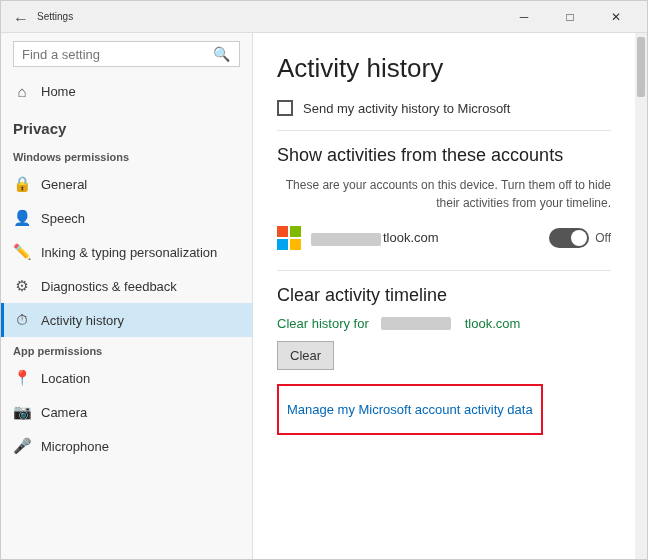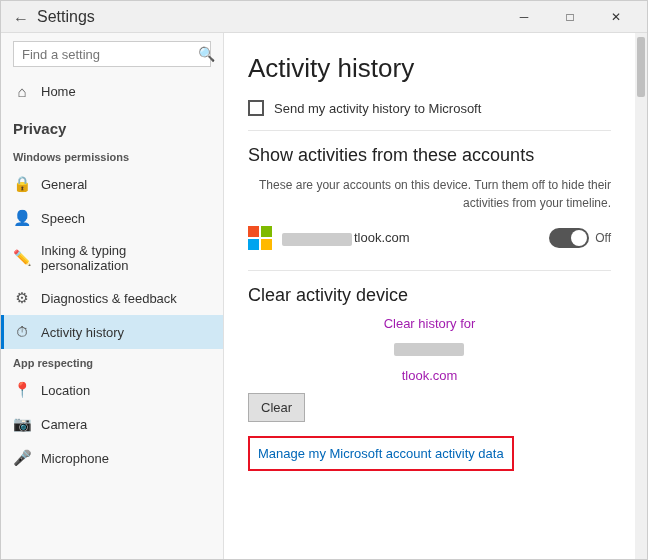--- a/index.html
+++ b/index.html
@@ -36,21 +36,21 @@
       width: 24px;
       height: 24px;
       display: flex;
       align-items: center;
       justify-content: center;
       cursor: pointer;
       font-size: 16px;
       color: #555;
     }
     .titlebar-title {
-      font-size: 16px;
+      font-size: 10px;
       color: #333;
       margin-left: 4px;
     }
     .titlebar-controls {
       margin-left: auto;
       display: flex;
       gap: 0;
     }
     .titlebar-btn {
       width: 46px;
@@ -62,21 +62,21 @@
       font-size: 12px;
       color: #333;
     }
     .content {
       display: flex;
       flex: 1;
       overflow: hidden;
     }
     
     .sidebar {
-      width: 223px;
+      width: 252px;
       background: #f8f8f8;
       flex-shrink: 0;
       display: flex;
       flex-direction: column;
       border-right: 1px solid #e0e0e0;
       overflow-y: auto;
     }
     .search-box {
       margin: 8px 12px;
       display: flex;
@@ -262,40 +262,39 @@
       font-weight: 400;
       color: #222;
       margin-bottom: 10px;
     }
     .clear-row {
       display: flex;
       align-items: center;
       gap: 12px;
       margin-bottom: 10px;
       font-size: 13px;
-      color: #a21caf;
-      flex-direction: column;
+      color: #15803d;
     }
     .clear-btn {
       margin-bottom: 14px;
       padding: 6px 12px;
       background: #e0e0e0;
       border: 1px solid #adadad;
       cursor: pointer;
       font-size: 13px;
       color: #333;
       display: inline-block;
     }
     .manage-link {
       color: #0067b8;
       font-size: 13px;
       text-decoration: none;
       cursor: pointer;
       display: inline-block;
-      padding: 8px 8px;
+      padding: 16px 8px;
       border: 2px solid #e81123;
     }
     .divider {
       border: none;
       border-top: 1px solid #e5e5e5;
       margin: 14px 0;
     }
   </style>
 </head>
 <body>
@@ -344,21 +343,21 @@
       </div>
       <div class="sidebar-item">
         <span class="sidebar-icon">⚙</span>
         <span>Diagnostics &amp; feedback</span>
       </div>
       <div class="sidebar-item active">
         <span class="sidebar-icon">⏱</span>
         <span>Activity history</span>
       </div>
 
-      <div class="sidebar-section-header">App respecting</div>
+      <div class="sidebar-section-header">App permissions</div>
 
       <div class="sidebar-item">
         <span class="sidebar-icon">📍</span>
         <span>Location</span>
       </div>
       <div class="sidebar-item">
         <span class="sidebar-icon">📷</span>
         <span>Camera</span>
       </div>
       <div class="sidebar-item">
@@ -399,21 +398,21 @@
           <div class="toggle">
             <div class="toggle-knob"></div>
           </div>
           <span class="toggle-off-label">Off</span>
         </div>
       </div>
 
       <hr class="divider">
 
       
-      <h2 class="clear-section-title">Clear activity device</h2>
+      <h2 class="clear-section-title">Clear activity timeline</h2>
 
       <div class="clear-row">
         <span>Clear history for</span>
         <span class="email-blur"></span>
           <span>tlook.com</span>
       </div>
 
       <button class="clear-btn">Clear</button>
 
       <br>

